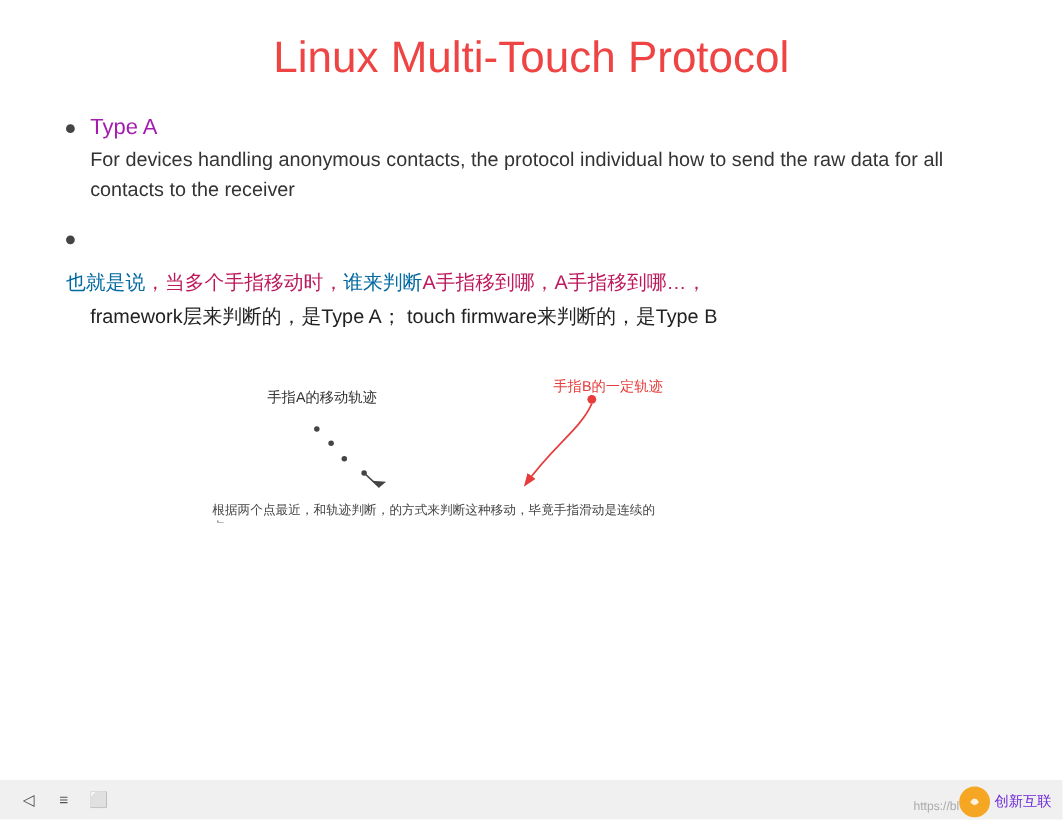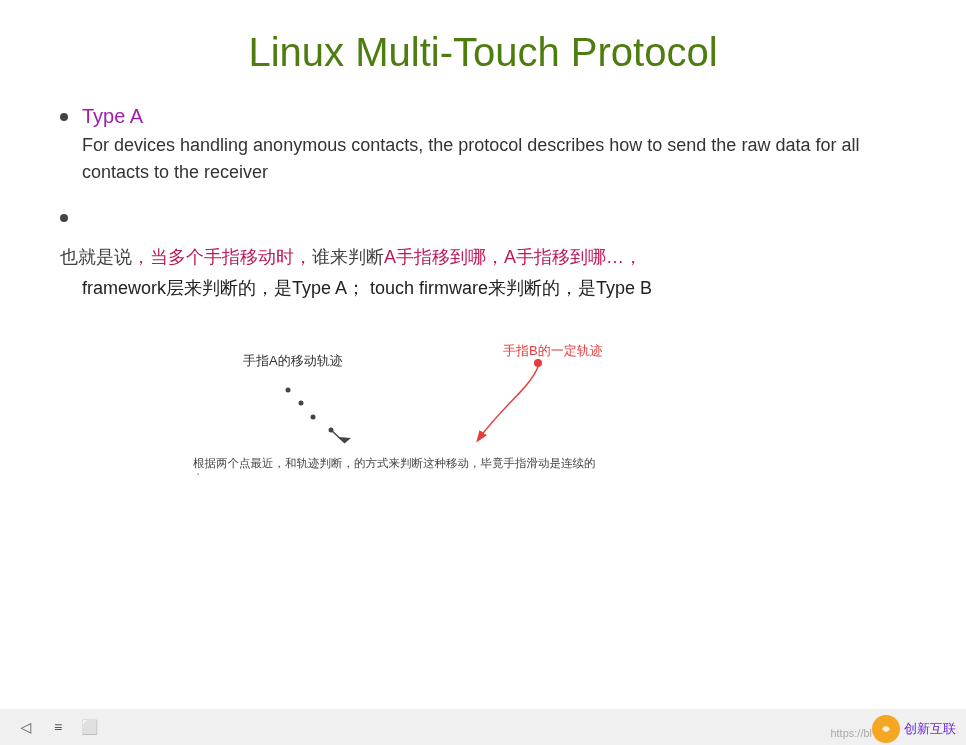--- a/index.html
+++ b/index.html
@@ -21,21 +21,21 @@
       width: 966px;
       height: 745px;
       background: #ffffff;
       padding: 30px 50px 20px 50px;
       position: relative;
     }
 
     .slide-title {
       font-size: 40px;
       font-weight: 400;
-      color: #4d7c0f;
+      color: #ef4444;
       text-align: center;
       margin-bottom: 30px;
       font-family: 'Segoe UI', Arial, sans-serif;
     }
 
     .bullet-list {
       list-style: none;
       margin-left: 10px;
     }
 
@@ -75,21 +75,21 @@
 
     .chinese-section {
       margin-top: 10px;
       margin-left: 10px;
       font-size: 18px;
       line-height: 1.7;
       color: #222222;
     }
 
     .red-text {
-      color: #404040;
+      color: #0369a1;
     }
 
     .black-text {
       color: #be185d;
     }
 
     .diagram-area {
       margin-top: 32px;
       display: flex;
       flex-direction: column;
@@ -175,21 +175,21 @@
 
 <div class="slide-container">
 
   <h1 class="slide-title">Linux Multi-Touch Protocol</h1>
 
   <ul class="bullet-list">
     <li class="bullet-item">
       <div class="bullet-dot"></div>
       <div class="bullet-content">
         <div class="bullet-heading">Type A</div>
-        <div class="bullet-desc">For devices handling anonymous contacts, the protocol describes how to send the raw data for all contacts to the receiver</div>
+        <div class="bullet-desc">For devices handling anonymous contacts, the protocol individual how to send the raw data for all contacts to the receiver</div>
       </div>
     </li>
     <li class="bullet-item">
       <div class="bullet-dot"></div>
       <div class="bullet-content">
       </div>
     </li>
   </ul>
 
   <div class="chinese-section">

